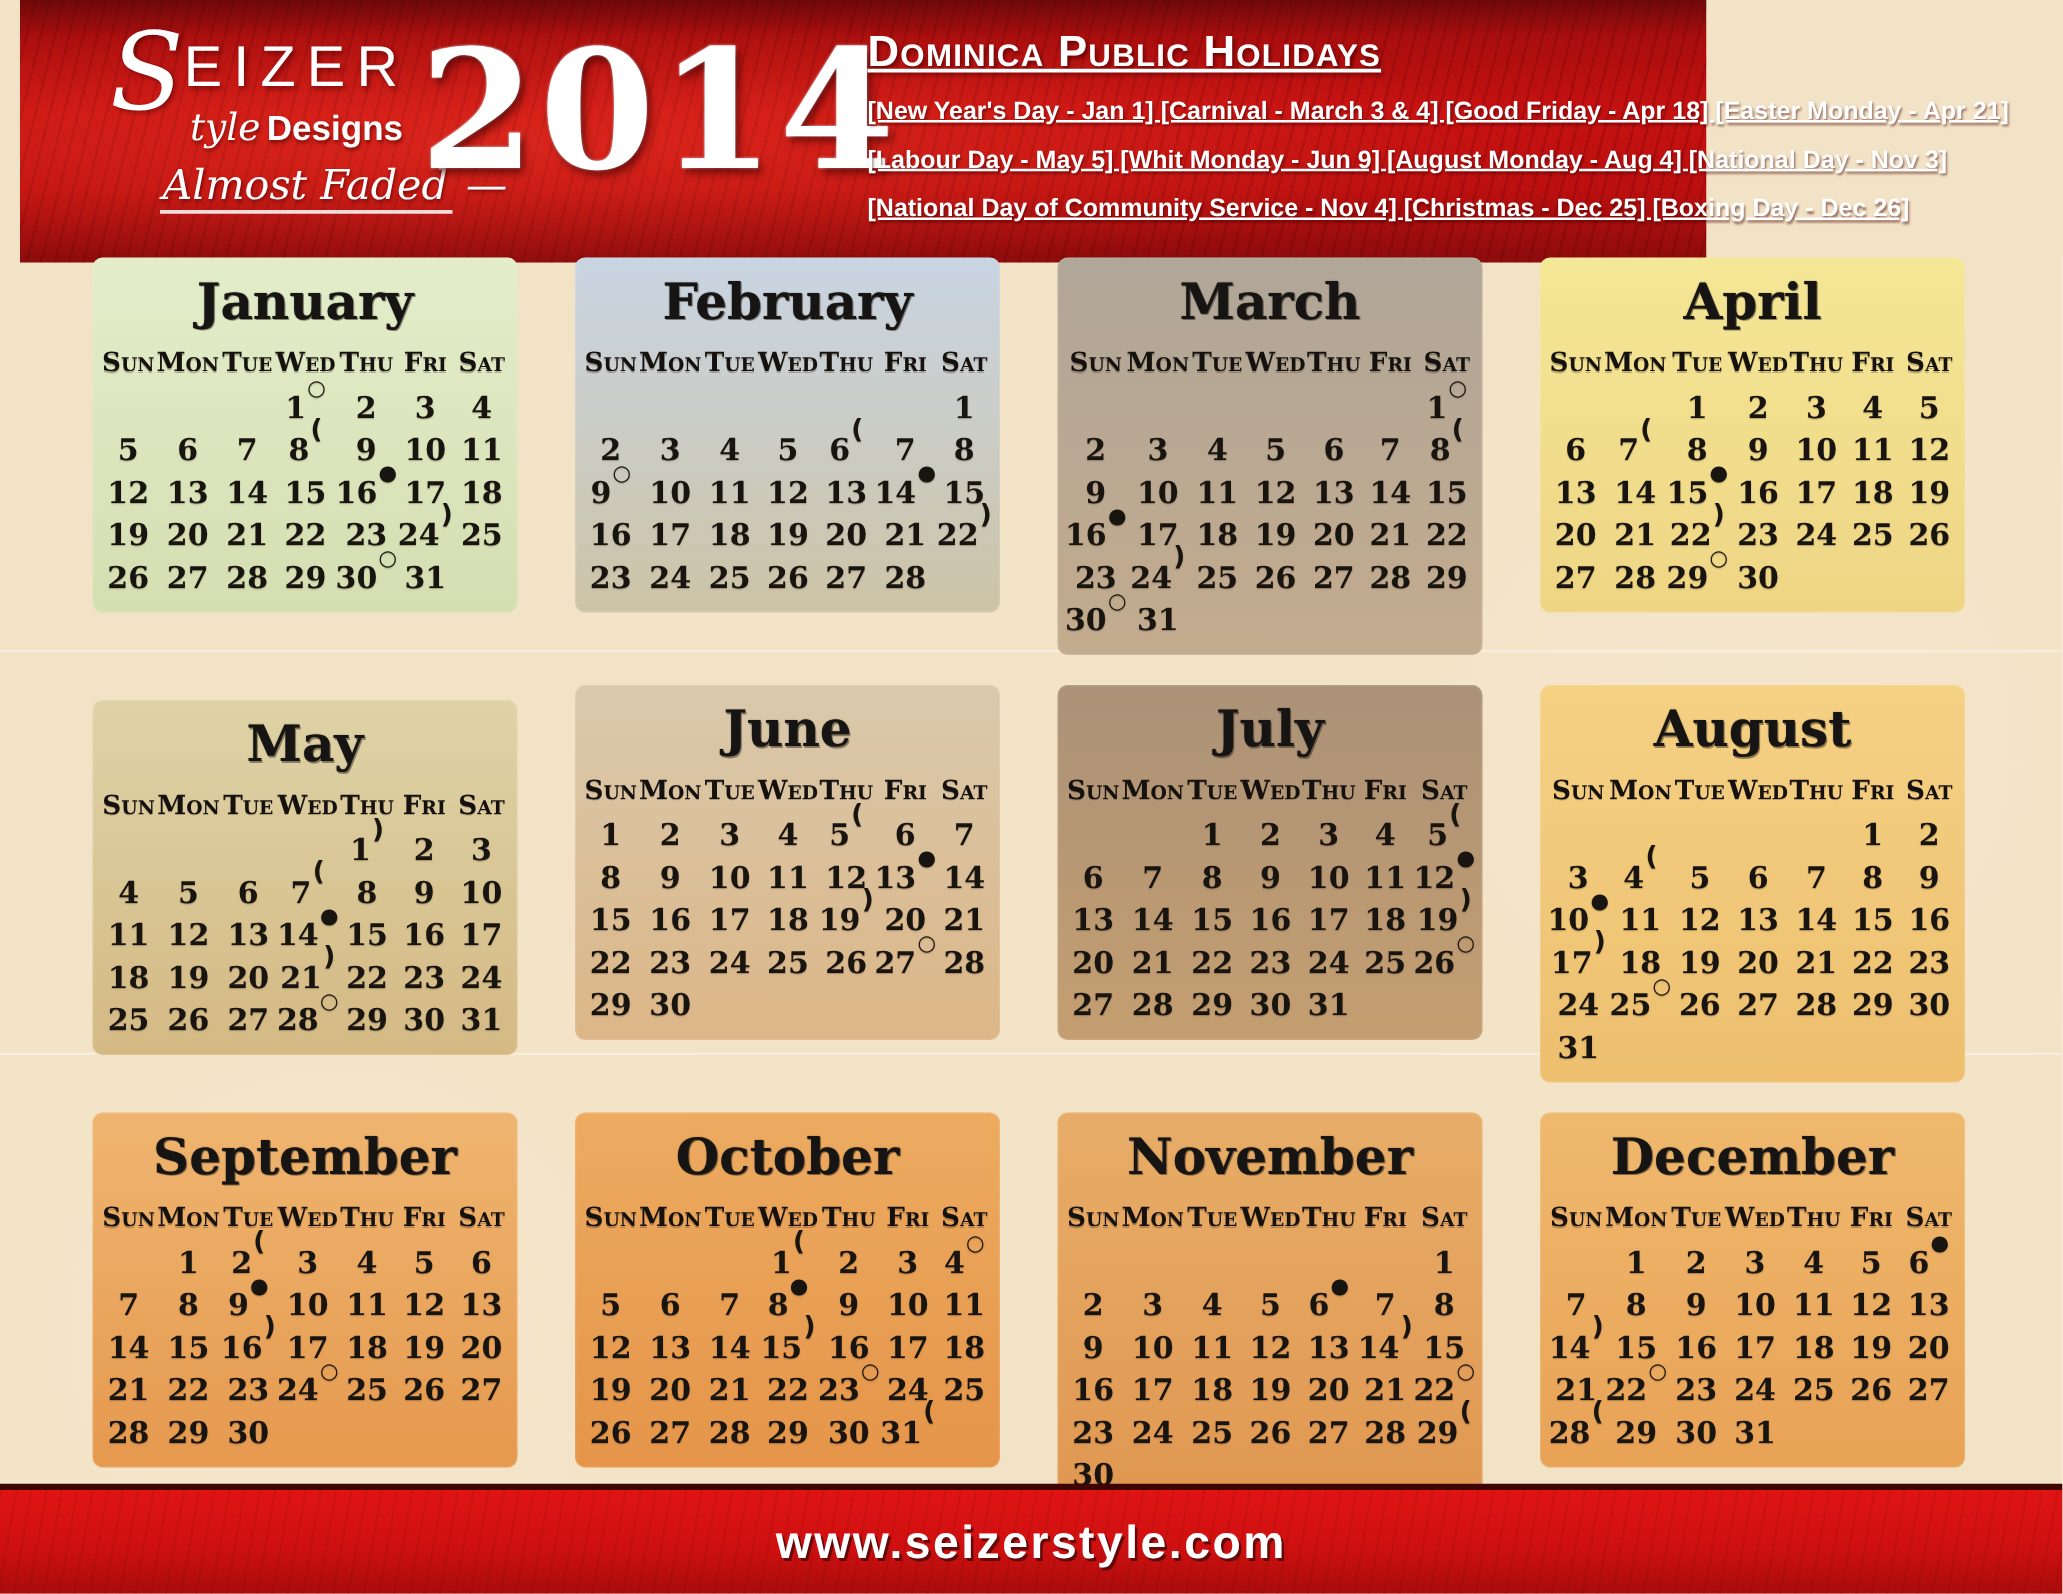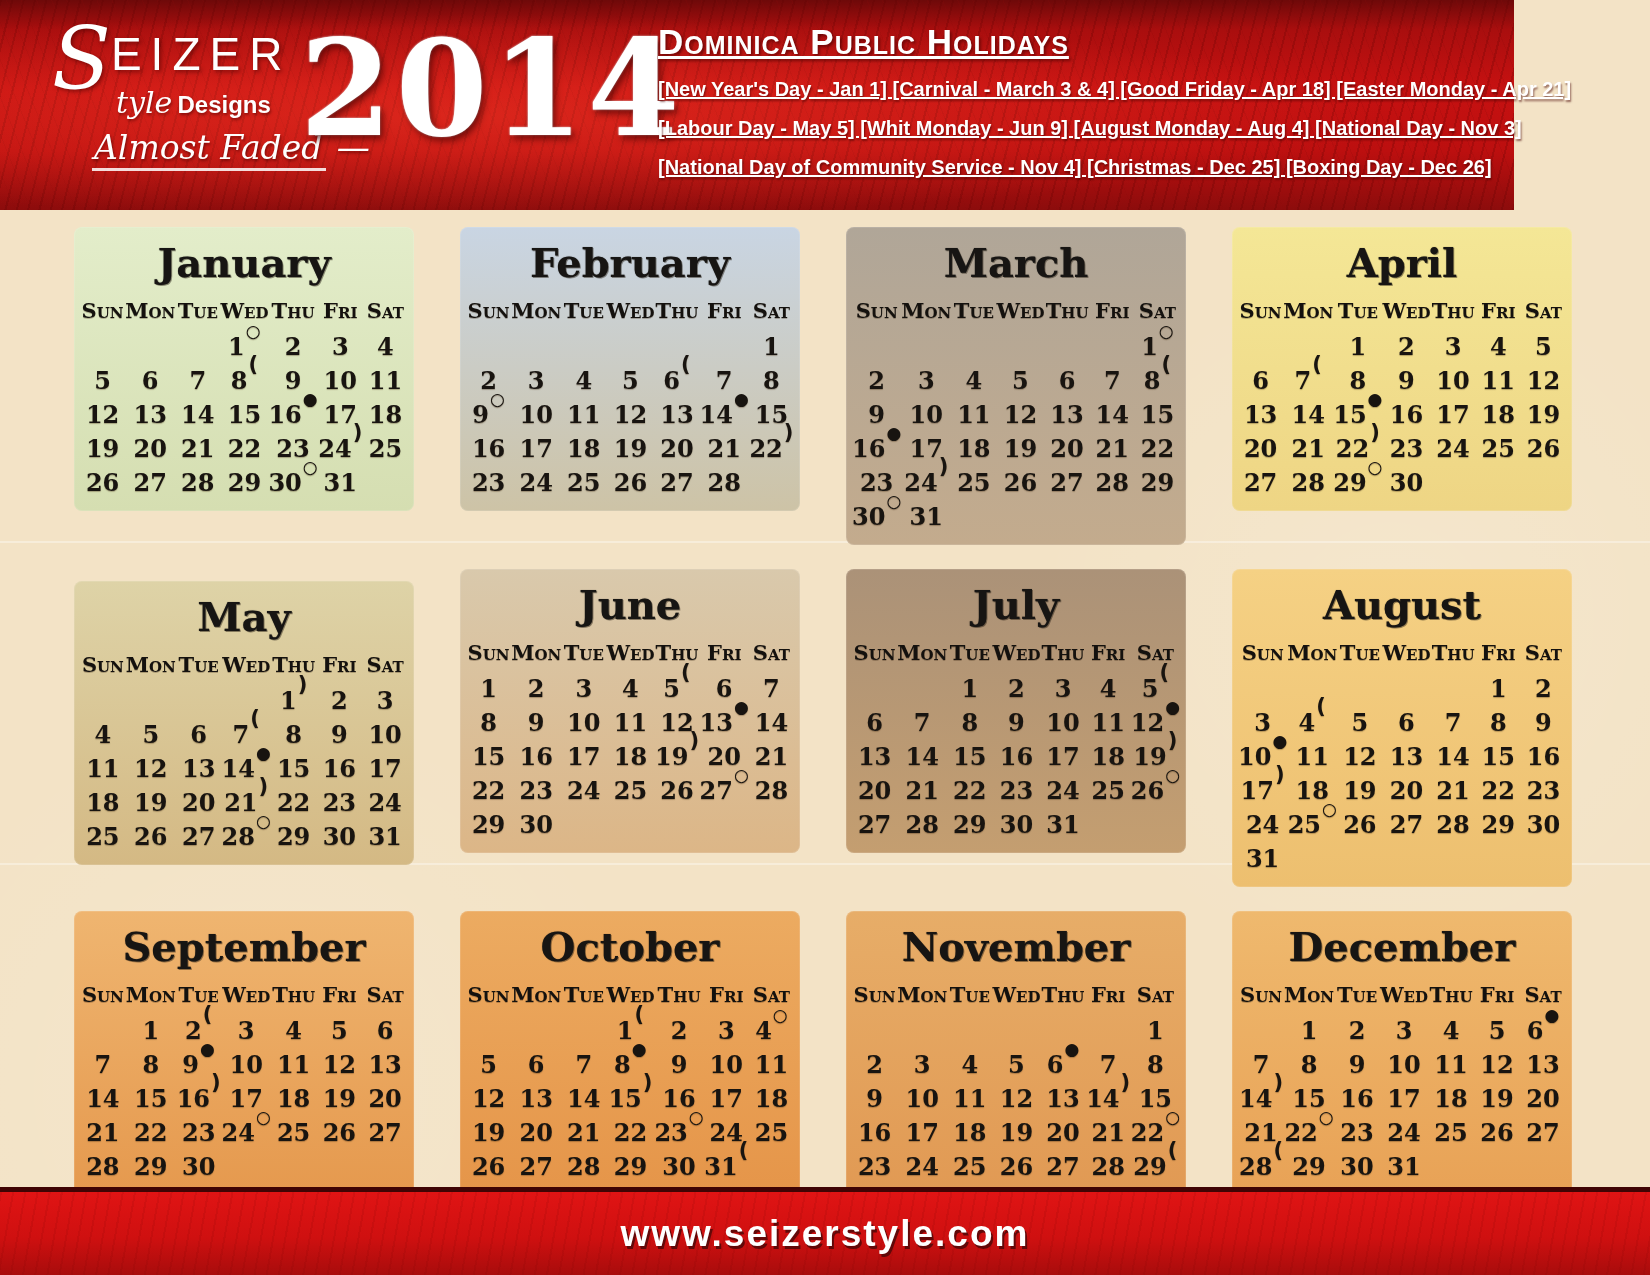--- a/index.html
+++ b/index.html
@@ -2,51 +2,51 @@
 <html><head>
 <meta charset="utf-8">
 <style>
   * { margin:0; padding:0; box-sizing:border-box; }
   html,body { width:1650px; height:1275px; }
   body { font-family:"DejaVu Serif", serif; }
   #page { position:relative; width:1650px; height:1275px; overflow:hidden; background:#f3e3c6; }
 
   
   .header {
-    position:absolute; top:0; left:0; width:1514px; height:210px;
+    position:absolute; top:0; left:16px; width:1349px; height:210px;
     background:
       radial-gradient(ellipse at 30% 55%, rgba(255,70,45,.40), transparent 62%),
       repeating-linear-gradient(104deg, rgba(90,0,0,.22) 0 2px, transparent 2px 11px),
       repeating-linear-gradient(68deg, rgba(140,10,10,.18) 0 1px, transparent 1px 14px),
       linear-gradient(180deg,#6e0909 0%,#a90e0e 14%,#c61111 42%,#bc0f0f 72%,#8c0c0c 100%);
-    color:#fff; display:flex;
+    color:#fff; display:flex;padding-left:20px;
   }
   .logo-block { width:300px; padding:26px 0 0 52px; flex:none; }
   .brand-line1 { white-space:nowrap; }
   .brand-s { font-size:86px; font-style:italic; line-height:.75; vertical-align:-18px; text-shadow:2px 2px 4px rgba(70,0,0,.55); }
   .brand-rest { font-family:"Liberation Sans",sans-serif; font-weight:400; font-size:46px; letter-spacing:9px; text-shadow:2px 2px 4px rgba(70,0,0,.55); }
   .brand-line2 { margin:-6px 0 0 64px; white-space:nowrap; text-shadow:1px 2px 3px rgba(70,0,0,.55); }
   .brand-script { font-style:italic; font-size:30px; }
-  .brand-designs { font-family:"Liberation Sans",sans-serif; font-weight:bold; font-size:24px; }
+  .brand-designs { font-family:"Liberation Sans",sans-serif; font-weight:bold; font-size:28px; }
   .brand-line3 { margin:8px 0 0 40px; font-style:italic; font-size:33px; white-space:nowrap;
                  text-shadow:1px 2px 3px rgba(70,0,0,.6);text-align:center; }
   .brand-tagline { border-bottom:3px solid rgba(255,255,255,.85); padding:0 4px 1px 2px; }
   .tagline-dash { letter-spacing:-2px; }
   .year-block { flex:none; width:330px; padding-top:16px; text-align:center; }
   .year-text { font-size:132px; line-height:1.1; font-weight:bold; letter-spacing:4px;
                text-shadow:3px 4px 7px rgba(60,0,0,.65), 0 0 2px #fff; }
   .holidays-block { flex:1; padding:22px 28px 0 28px;text-decoration:underline; }
   .holidays-title { font-family:"Liberation Sans",sans-serif; font-weight:bold; font-variant:small-caps;
                     font-size:35px; letter-spacing:1px; text-shadow:2px 2px 3px rgba(70,0,0,.6); margin-bottom:8px;}
   .holiday-line { font-family:"Liberation Sans",sans-serif; font-weight:bold; font-size:20px;
                   line-height:39px; white-space:nowrap; text-shadow:1px 2px 2px rgba(70,0,0,.55); }
 
   
   .content {
-    position:absolute; top:219px; left:0; width:1650px; height:953px;
+    position:absolute; top:198px; left:0; width:1650px; height:953px;
     background:
       radial-gradient(circle at 88% 18%, rgba(255,255,255,.22), transparent 34%),
       radial-gradient(circle at 12% 78%, rgba(255,255,255,.14), transparent 30%),
       linear-gradient(180deg,#f9efdc 0%,#f5e3c2 28%,#efc astray 0),
       linear-gradient(180deg,#f9efdc 0%,#f5e3c2 30%,#edbf82 62%,#e7974b 100%);
   }
   .glass-line { position:absolute; left:0; width:1650px; height:2px; background:rgba(255,255,255,.35); }
   .glass-line.one { top:322px; }
   .glass-line.two { top:644px; }
   .swoosh { position:absolute; border-radius:50%; pointer-events:none; }

